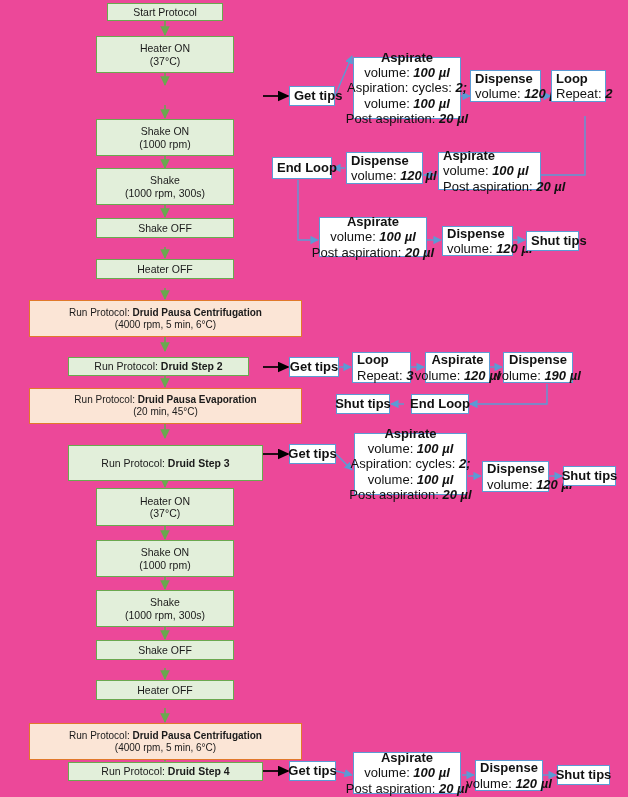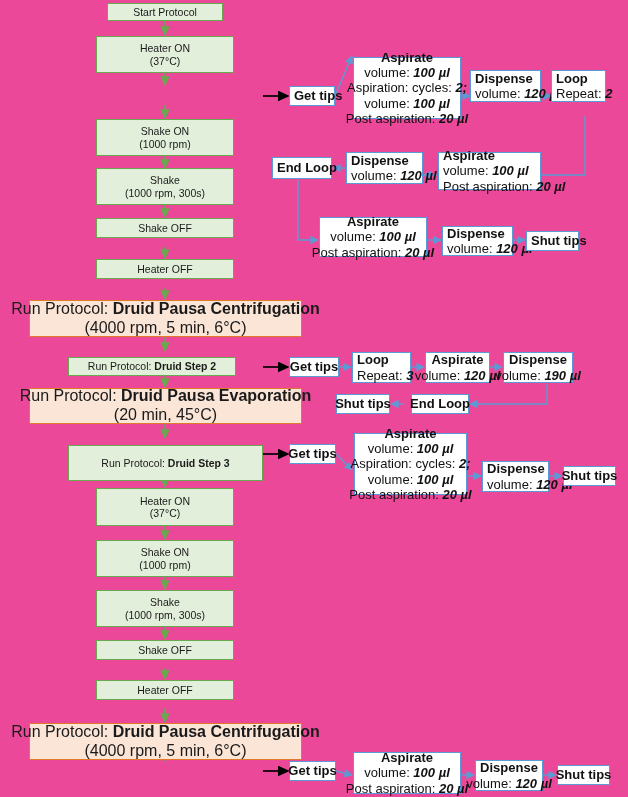--- a/index.html
+++ b/index.html
@@ -6,21 +6,21 @@
   html,body{margin:0;padding:0;background:#ffffff;}
   body{font-family:"Liberation Sans", sans-serif;}
   #canvas{position:relative;width:628px;height:797px;background:#ec4899;overflow:hidden;}
 
   .node{position:absolute;box-sizing:border-box;display:flex;flex-direction:column;
         align-items:center;justify-content:center;text-align:center;line-height:1.18;}
 
   
   .green{background:#e2efda;border:1.2px solid #6aa84f;color:#1a1a1a;font-size:10.5px;}
   
-  .orange{background:#fbe5d6;border:1.3px solid #e1792b;color:#1a1a1a;font-size:16px;}
+  .orange{background:#fbe5d6;border:1.3px solid #e1792b;color:#1a1a1a;font-size:10px;}
   
   .blue{background:#ffffff;border:1.1px solid #5b9bd5;color:#111;font-size:13px;}
   .blue.left{align-items:flex-start;text-align:left;padding-left:4px;}
   .bold{font-weight:bold;}
   .ital{font-style:italic;font-weight:bold;margin-top:8px;}
   .ln{white-space:nowrap;}
 
   svg.wires{position:absolute;left:0;top:0;width:628px;height:797px;overflow:visible;}
 </style>
 </head>
@@ -128,21 +128,21 @@
 
   <div class="node green" style="left:96px;top:259px;width:138px;height:20px;">
     <span class="ln">Heater OFF</span>
   </div>
 
   <div class="node orange" style="left:29px;top:300px;width:273px;height:37px;">
     <span class="ln"><span>Run Protocol: </span><span class="bold">Druid Pausa Centrifugation</span></span>
     <span class="ln">(4000 rpm, 5 min, 6°C)</span>
   </div>
 
-  <div class="node green" style="left:68px;top:357px;width:168px;height:19px;">
+  <div class="node green" style="left:68px;top:357px;width:181px;height:19px;">
     <span class="ln"><span>Run Protocol: </span><span class="bold">Druid Step 2</span></span>
   </div>
 
   <div class="node orange" style="left:29px;top:388px;width:273px;height:36px;text-align:right;">
     <span class="ln"><span>Run Protocol: </span><span class="bold">Druid Pausa Evaporation</span></span>
     <span class="ln">(20 min, 45°C)</span>
   </div>
 
   <div class="node green" style="left:68px;top:445px;width:195px;height:36px;">
     <span class="ln"><span>Run Protocol: </span><span class="bold">Druid Step 3</span></span>
@@ -169,20 +169,23 @@
 
   <div class="node green" style="left:96px;top:680px;width:138px;height:20px;">
     <span class="ln">Heater OFF</span>
   </div>
 
   <div class="node orange" style="left:29px;top:723px;width:273px;height:37px;">
     <span class="ln"><span>Run Protocol: </span><span class="bold">Druid Pausa Centrifugation</span></span>
     <span class="ln">(4000 rpm, 5 min, 6°C)</span>
   </div>
 
+  <div class="node green" style="left:68px;top:762px;width:195px;height:19px;">
+    <span class="ln"><span>Run Protocol: </span><span class="bold">Druid Step 4</span></span>
+  </div>
 
   <div class="node blue left" style="left:289px;top:86px;width:46px;height:20px;">
     <span class="ln bold">Get tips</span>
   </div>
 
   <div class="node blue" style="left:353px;top:57px;width:108px;height:62px;">
     <span class="ln bold">Aspirate</span>
     <span class="ln"><span>volume: </span><span class="ital">100 µl</span></span>
     <span class="ln"><span>Aspiration: cycles: </span><span class="ital">2;</span></span>
     <span class="ln"><span>volume: </span><span class="ital">100 µl</span></span>

